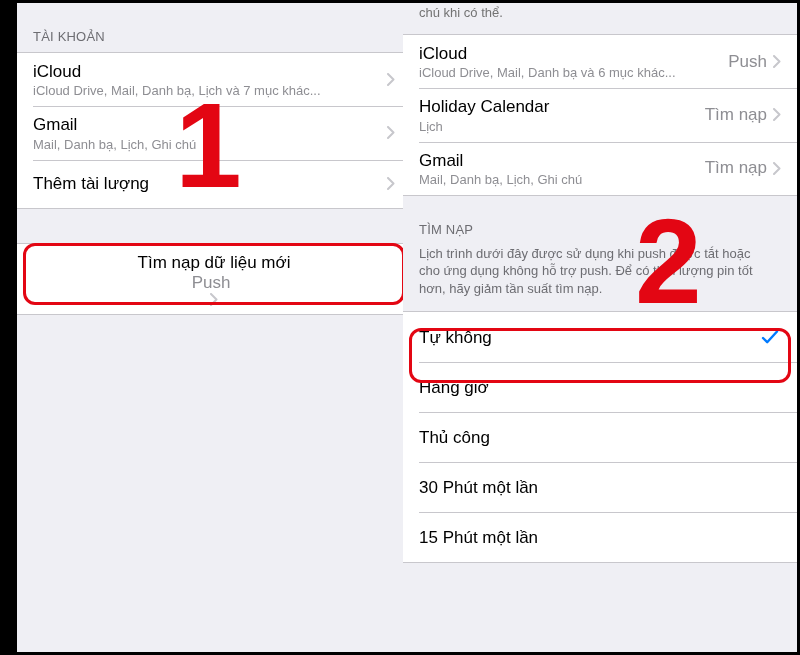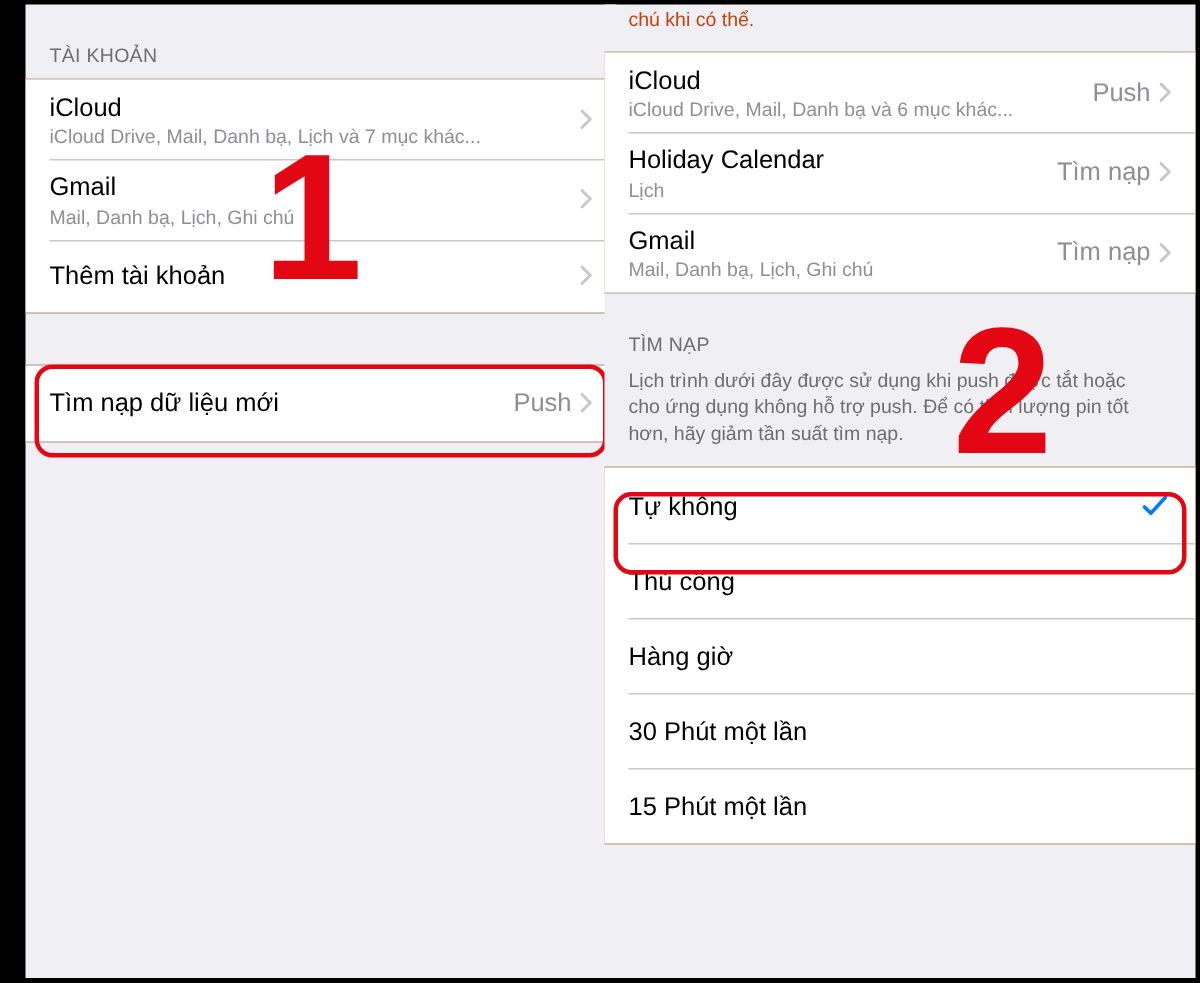--- a/index.html
+++ b/index.html
@@ -82,21 +82,21 @@
     color: #e30613;
     font-family: Arial, sans-serif;
     line-height: 1;
     pointer-events: none;
     letter-spacing: -4px;
   }
 
   .top-fragment {
     padding: 0 16px 14px 16px;
     font-size: 13px;
-    color: #c2410c;
+    color: #737373;
     border-radius: 12px;
   }
   .underline { text-decoration: underline; }
 </style>
 </head>
 <body>
 
 <div class="frame left">
   <div class="section-header">TÀI KHOẢN</div>
 
@@ -118,34 +118,34 @@
         <div class="subtitle">Mail, Danh bạ, Lịch, Ghi chú</div>
       </div>
       <span class="chevron">
         <svg viewBox="0 0 8 13">
             <path d="M1 1l5.5 5.5L1 12" stroke="#c7c7cc" stroke-width="2" fill="none" stroke-linecap="round" stroke-linejoin="round"></path>
           </svg>
       </span>
     </div>
     <div class="row" style="min-height:48px;">
       <div class="main">
-        <div class="title">Thêm tài khoản</div>
+        <div class="title">Thêm tài lượng</div>
       </div>
       <span class="chevron">
         <svg viewBox="0 0 8 13">
             <path d="M1 1l5.5 5.5L1 12" stroke="#c7c7cc" stroke-width="2" fill="none" stroke-linecap="round" stroke-linejoin="round"></path>
           </svg>
       </span>
     </div>
   </div>
 
   <div style="height:34px"></div>
 
   <div class="group">
-    <div class="row" style="min-height:50px;">
+    <div class="row" style="min-height:50px;flex-direction:column;">
       <div class="main">
         <div class="title">Tìm nạp dữ liệu mới</div>
       </div>
       <span class="value">Push</span>
       <span class="chevron">
         <svg viewBox="0 0 8 13">
             <path d="M1 1l5.5 5.5L1 12" stroke="#c7c7cc" stroke-width="2" fill="none" stroke-linecap="round" stroke-linejoin="round"></path>
           </svg>
       </span>
     </div>
@@ -204,26 +204,26 @@
     <div class="row" style="min-height:50px;">
       <div class="main">
           <div class="title">Tự không</div>
         </div>
       <span class="check"><svg viewBox="0 0 18 18">
             <path d="M2 10l4.2 4.2L16 3.5" stroke="#007aff" stroke-width="2.4" fill="none" stroke-linecap="round" stroke-linejoin="round"></path>
           </svg></span>
     </div>
     <div class="row" style="min-height:50px;">
       <div class="main">
+          <div class="title">Hàng giờ</div>
+        </div>
+    </div>
+    <div class="row" style="min-height:50px;">
+      <div class="main">
           <div class="title">Thủ công</div>
-        </div>
-    </div>
-    <div class="row" style="min-height:50px;">
-      <div class="main">
-          <div class="title">Hàng giờ</div>
         </div>
     </div>
     <div class="row" style="min-height:50px;">
       <div class="main">
           <div class="title">30 Phút một lần</div>
         </div>
     </div>
     <div class="row" style="min-height:50px;">
       <div class="main">
           <div class="title">15 Phút một lần</div>

